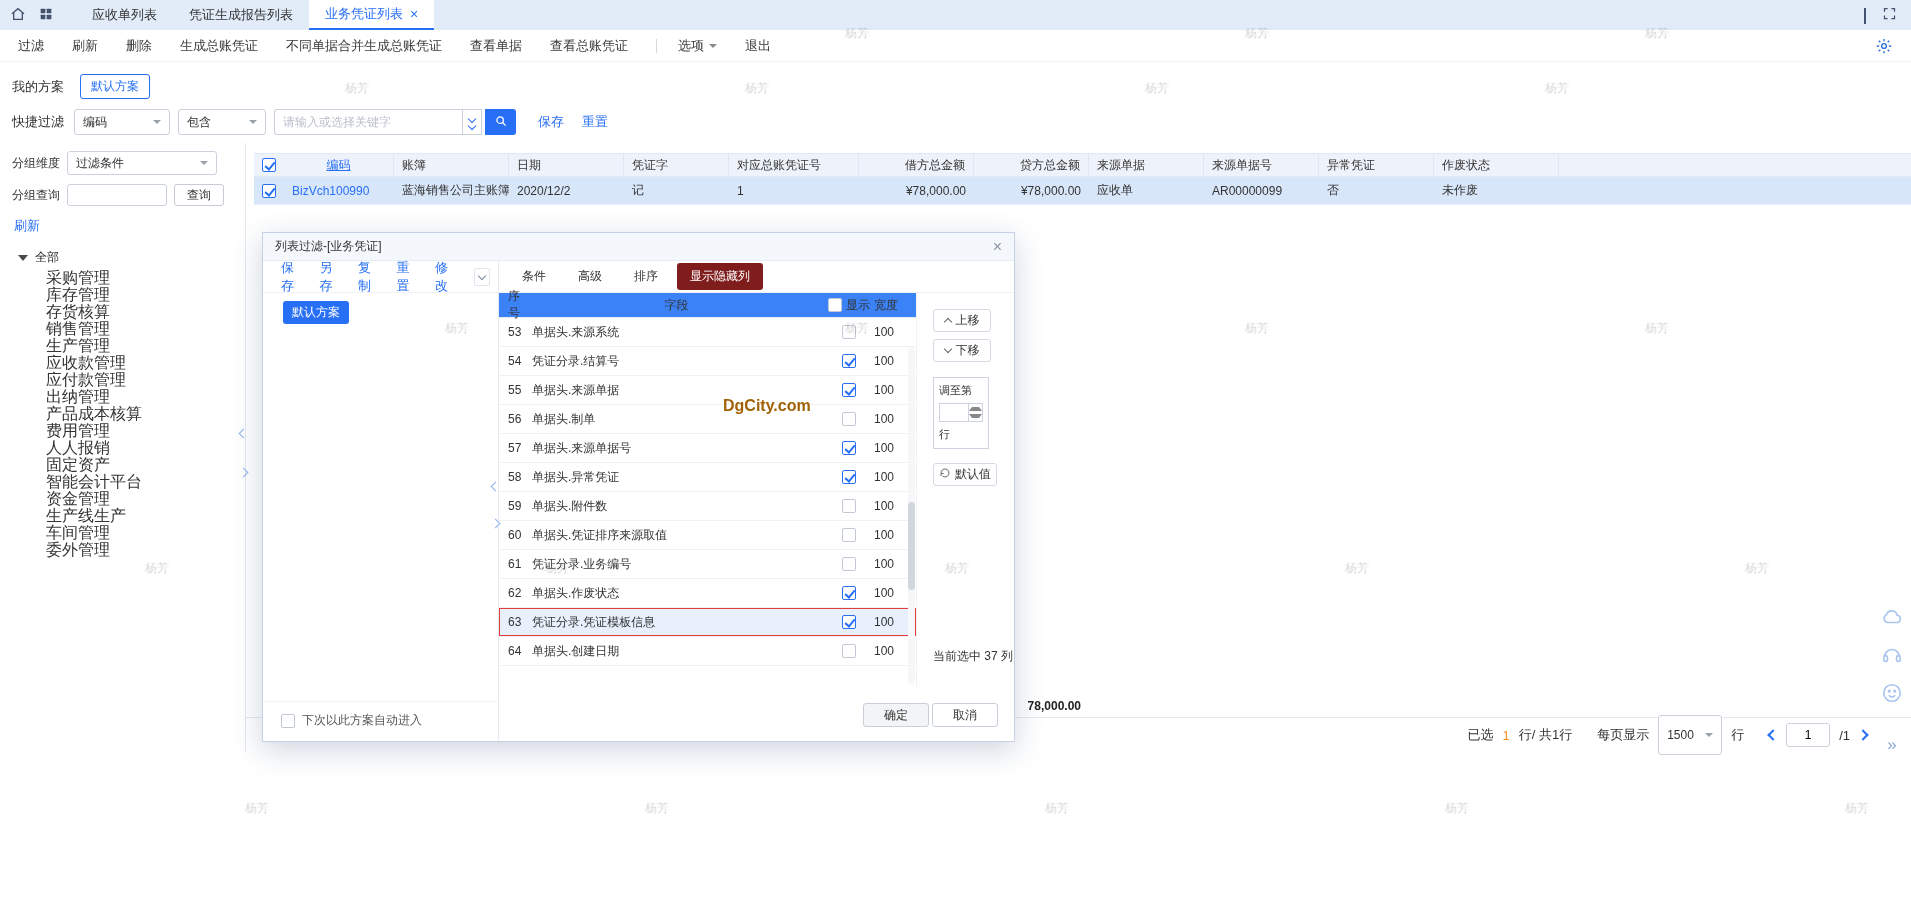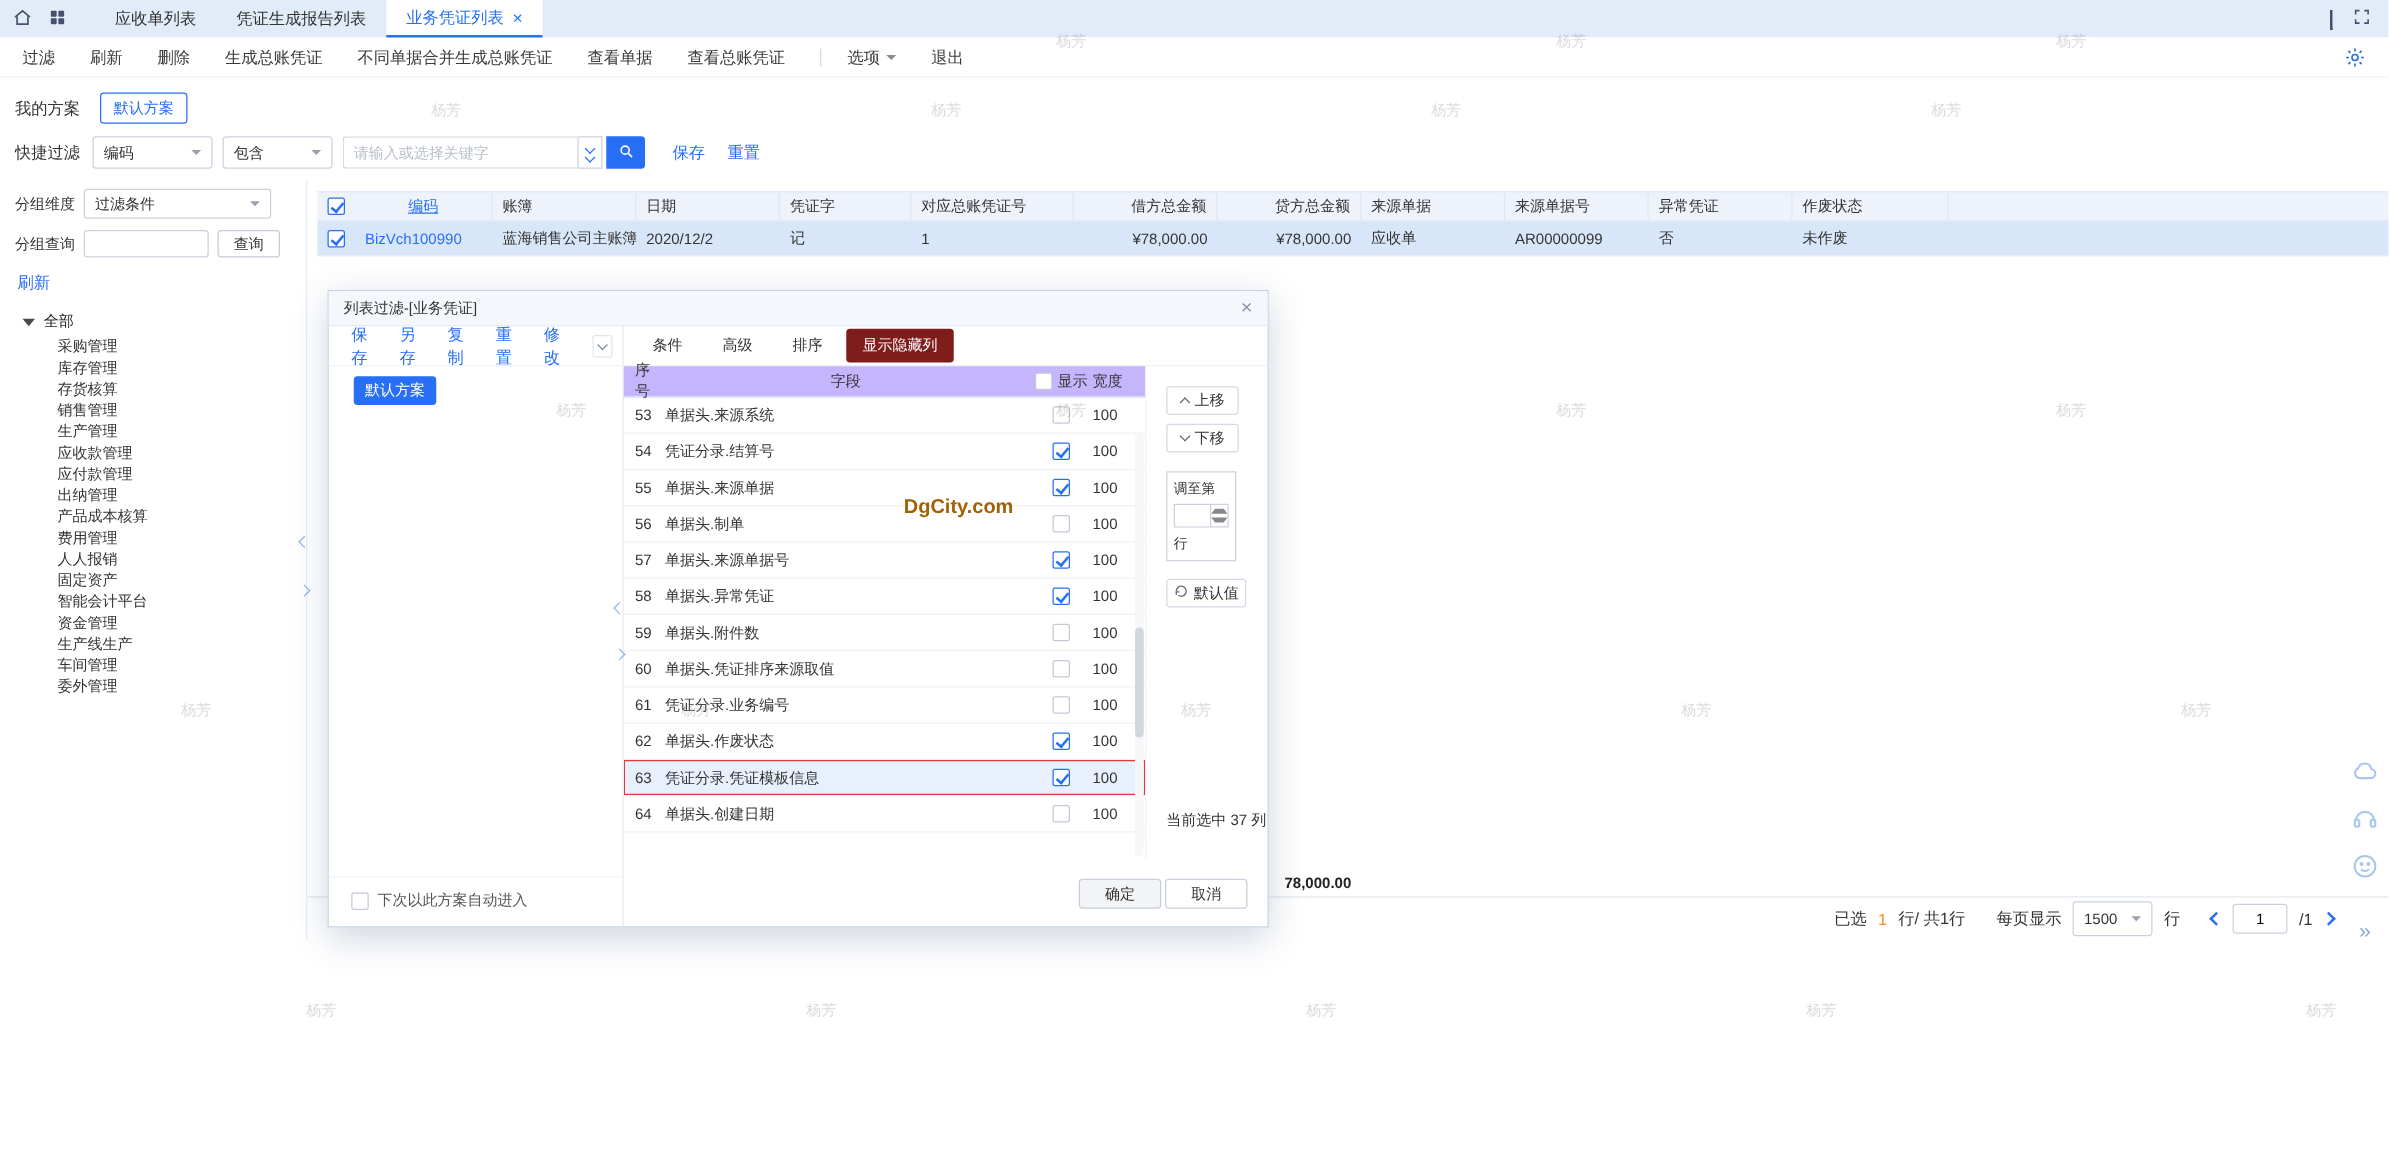--- a/index.html
+++ b/index.html
@@ -46,21 +46,21 @@
   
   .workspace{display:flex;height:609px;position:relative}
   .sidebar{width:246px;border-right:1px solid #e3e8ef;padding:8px 0 0 12px;position:relative;flex:none}
   .side-row{display:flex;align-items:center;gap:7px;margin-bottom:9px}
   .dim-select{width:150px;height:24px}
   .query-input{width:100px;height:22px;border:1px solid #ccd2dc;border-radius:3px;padding:0 6px;outline:none}
   .query-btn{height:22px;padding:0 12px;border:1px solid #c6cbd6;background:#fff;border-radius:3px;color:#333;cursor:pointer;font-size:12px}
   .refresh-link{display:inline-block;margin:2px 0 8px 2px}
   .tree-root{display:flex;align-items:center;gap:7px;font-size:12px;color:#222;margin:6px 0 3px 6px;cursor:pointer}
   .tri{width:0;height:0;border-left:5px solid transparent;border-right:5px solid transparent;border-top:6px solid #4a4a4a}
-  .tree-item{padding:2px 0 2px 34px;font-size:12px;color:#333;line-height:13px;cursor:pointer;white-space:nowrap}
+  .tree-item{padding:2px 0 2px 34px;font-size:16px;color:#333;line-height:13px;cursor:pointer;white-space:nowrap}
   .ws-handle{position:absolute;color:#276ff5;cursor:pointer;z-index:5}
   .hch{width:7px;height:7px;border-left:1.8px solid #8fb3ef;border-bottom:1.8px solid #8fb3ef;display:inline-block}
   .hch.left{transform:rotate(45deg)}
   .hch.right{transform:rotate(225deg)}
 
   
   .main{flex:1;display:flex;flex-direction:column;position:relative;background:#fff;min-width:0}
   .tbl{margin-top:10px;padding-left:8px}
   .hrow{display:flex;height:24px;background:#eef3fb;border-top:1px solid #e2e9f4;border-bottom:1px solid #e2e9f4;align-items:stretch;font-size:12px;color:#333}
   .hcell{display:flex;align-items:center;padding:0 8px;border-right:1px solid #e0e7f2;white-space:nowrap;overflow:hidden}
@@ -80,21 +80,21 @@
   .hrow>:nth-child(12),.drow>:nth-child(12){width:125px;flex:none}
   .hrow>:nth-child(2){justify-content:center;color:#276ff5;text-decoration:underline;cursor:pointer}
   .drow>:nth-child(2){color:#276ff5}
 
   .sumrow{margin-top:auto;height:22px;display:flex;align-items:center}
   .sum-credit{width:115px;margin-left:728px;display:flex;justify-content:flex-end;font-weight:700;padding-right:8px;color:#222}
 
   .statusbar{height:35px;border-top:1px solid #e4e7ee;display:flex;align-items:center;justify-content:flex-end;gap:9px;padding-right:44px;font-size:13px;color:#333}
   .count-orange{color:#ff8a1e}
   .gap-l{margin-left:16px}
-  .psize{width:64px;height:28px;font-size:12px}
+  .psize{width:64px;height:40px;font-size:12px}
   .page-input{width:44px;height:24px;border:1px solid #ccd2dc;border-radius:3px;text-align:center;outline:none;font-size:12px}
   .pch{width:8px;height:8px;border-left:2px solid #276ff5;border-bottom:2px solid #276ff5;display:inline-block;cursor:pointer}
   .pch.left{transform:rotate(45deg)}
   .pch.right{transform:rotate(225deg)}
 
   
   .cb{width:14px;height:14px;border:1px solid #c3c9d4;border-radius:2px;background:#fff;position:relative;display:inline-block;flex:none;cursor:pointer}
   .cb.on{border-color:#276ff5}
   .cb.on::after{content:"";position:absolute;left:4px;top:1px;width:4px;height:8px;border-right:2px solid #276ff5;border-bottom:2px solid #276ff5;transform:rotate(40deg)}
 
@@ -108,21 +108,21 @@
   .m-act-dd{margin-left:auto;margin-right:8px;color:#7c8698;border:1px solid #e2e6ee;width:18px;height:18px;display:flex;align-items:center;justify-content:center;border-radius:2px;cursor:pointer}
   .m-act-dd .cssChevDown{border-color:#7c8698;width:6px;height:6px;border-width:1.6px;margin-top:-2px}
   .m-tag{align-self:flex-start;margin:8px 0 0 20px;background:#276ff5;color:#fff;border-radius:3px;padding:3px 9px;font-size:12px;cursor:pointer}
   .m-auto{margin-top:auto;display:flex;align-items:center;gap:7px;padding:10px 0 12px 18px;color:#555;border-top:1px solid #f2f4f8;font-size:12px}
   .m-right{flex:1;display:flex;flex-direction:column;min-width:0}
   .m-tabs{height:32px;display:flex;align-items:center;gap:6px;padding-left:10px;border-bottom:1px solid #eef1f6;flex:none}
   .m-tab{padding:5px 13px;font-size:12px;color:#333;border-radius:3px;cursor:pointer}
   .m-tab.active{background:#7f1d1d;color:#fff}
   .m-mid{flex:1;display:flex;min-height:0}
   .m-grid{width:418px;display:flex;flex-direction:column;border-right:1px solid #f0f2f6;position:relative;flex:none}
-  .g-head{display:flex;height:25px;background:#c4b5fd;border-bottom:1px solid #e7ecf4;align-items:center;color:#333;flex:none}
+  .g-head{display:flex;height:25px;background:#3b82f6;border-bottom:1px solid #e7ecf4;align-items:center;color:#333;flex:none}
   .g-no{width:30px;padding-left:9px;flex:none;display:flex;align-items:center}
   .g-field{width:295px;flex:none;display:flex;align-items:center;justify-content:center}
   .g-show{width:50px;flex:none;display:flex;align-items:center;justify-content:center;gap:4px}
   .g-w{width:43px;flex:none;display:flex;align-items:center}
   .g-filter{display:flex;height:27px;background:#fbf9dd;align-items:center;border-bottom:1px solid #eeeccf;flex:none}
   .g-filter input{margin-left:8px;width:308px;height:21px;border:1px solid #ddd;border-radius:3px;padding:0 7px;font-size:12px;outline:none;background:#fff}
   .g-rows{flex:1;overflow:hidden}
   .g-row{display:flex;height:29px;align-items:center;border-bottom:1px solid #f1f1f1;font-size:12px;color:#333}
   .g-row .g-field{justify-content:flex-start;padding-left:3px}
   .g-row.hl{background:#e7f0fc;box-shadow:inset 0 0 0 1px #e23c3c}

